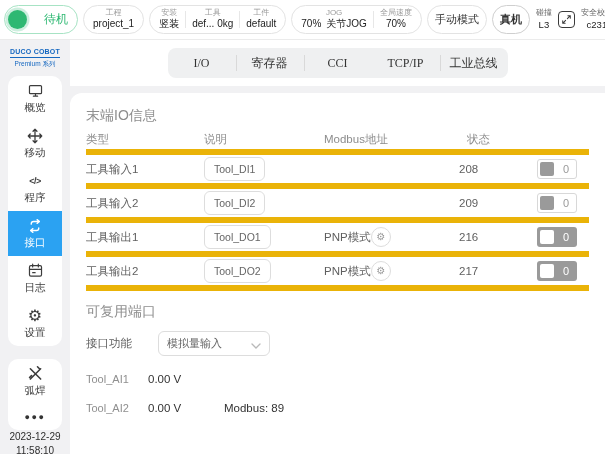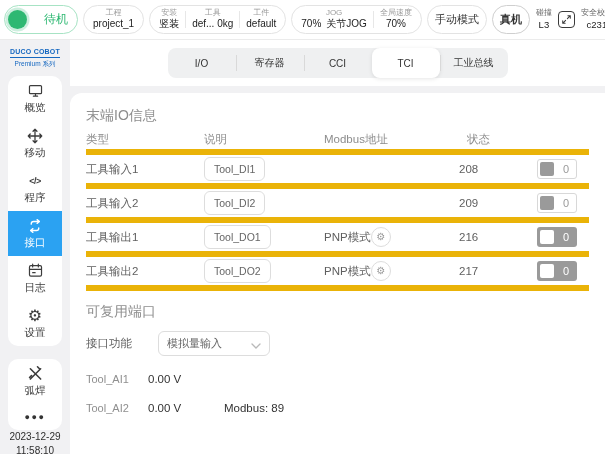--- a/index.html
+++ b/index.html
@@ -55,21 +55,21 @@
   .gear-glyph{font-size:16px;line-height:1;}
   .more-item{height:26px;display:flex;align-items:center;justify-content:center;
     font-size:9px;letter-spacing:1.5px;color:#333;font-weight:700;cursor:pointer;}
   .datetime{margin-top:auto;padding-bottom:5px;font-size:10px;color:#2e2e2e;text-align:center;line-height:1.35;}
 
   
   .main{flex:1;display:flex;flex-direction:column;min-width:0;}
   .tabstrip{background:#fff;padding:8px 0;display:flex;justify-content:center;flex:none;}
   .tabs{display:flex;background:#eff0f1;border-radius:8px;height:30px;}
   .tab{width:68px;display:flex;align-items:center;justify-content:center;
-    font-size:10px;color:#333;position:relative;cursor:pointer;}
+    font-size:12px;color:#333;position:relative;cursor:pointer;font-family:Liberation Serif, serif;}
   .tab.sep::before{content:"";position:absolute;left:0;top:7px;bottom:7px;width:1px;background:#d9d9d9;}
   .tab.active{background:#fff;border-radius:8px;box-shadow:0 1px 4px rgba(0,0,0,.1);}
 
   .content{background:#fff;border-top-left-radius:12px;flex:1;margin-top:7px;
     padding:12px 16px;overflow:hidden;}
   .sec-title{font-size:14px;color:#8d8d8d;margin:2px 0 4px;}
 
   .t-row{display:grid;grid-template-columns:118px 120px 135px 70px 1fr;
     align-items:center;border-bottom:6px solid #eab308;}
   .t-head{height:26px;color:#8d8d8d;font-size:11.5px;}
@@ -243,21 +243,21 @@
       <div>11:58:10</div>
     </div>
   </div>
 
   <div class="main">
     <div class="tabstrip">
       <div class="tabs" id="tabs">
           <div class="tab">I/O</div>
           <div class="tab sep">寄存器</div>
           <div class="tab sep">CCI</div>
-          <div class="tab active">TCI</div>
+          <div class="tab">TCP/IP</div>
           <div class="tab sep">工业总线</div>
         </div>
     </div>
 
     <div class="content">
       <div class="sec-title">末端IO信息</div>
       <div id="io-table">
           <div class="t-row t-head">
             <span>类型</span>
             <span>说明</span>

